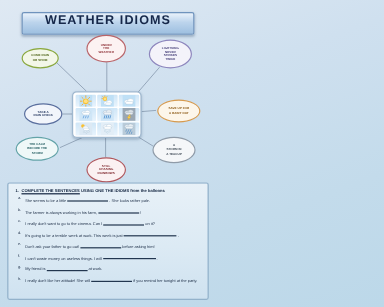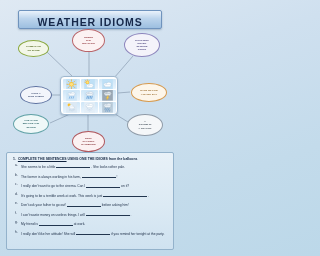--- a/index.html
+++ b/index.html
@@ -10,21 +10,21 @@
     position:relative;
   }
   .sheet{position:absolute;inset:0;}
 
   
   .title-wrap{position:absolute;left:18px;top:10px;width:144px;height:19px;}
   .title-box{
     width:100%;height:100%;box-sizing:border-box;
     background:linear-gradient(180deg,#eaf2fb 0%,#bcd4ec 45%,#9dbfe0 100%);
     border:1px solid #6f93bd;border-radius:2px;
-    display:flex;align-items:flex-end;justify-content:center;
+    display:flex;align-items:flex-start;justify-content:center;
     box-shadow:0 1px 2px rgba(60,90,120,.35);
   }
   .title-text{
     font-size:10.5px;font-weight:bold;letter-spacing:.9px;
     color:#16284a;white-space:nowrap;
   }
 
   
   .lines{position:absolute;left:0;top:0;width:180px;height:256px;}
 

